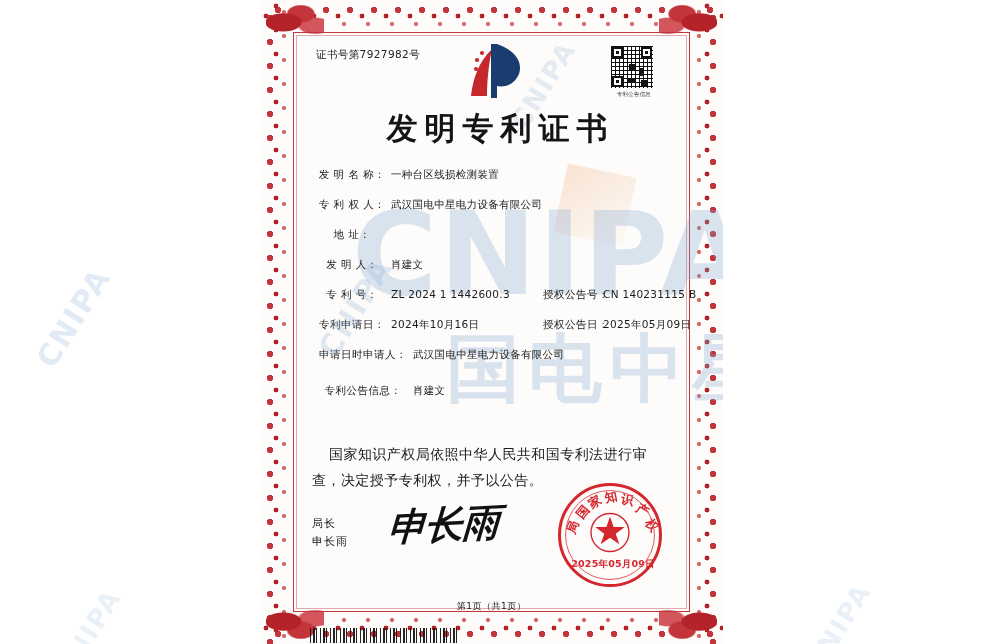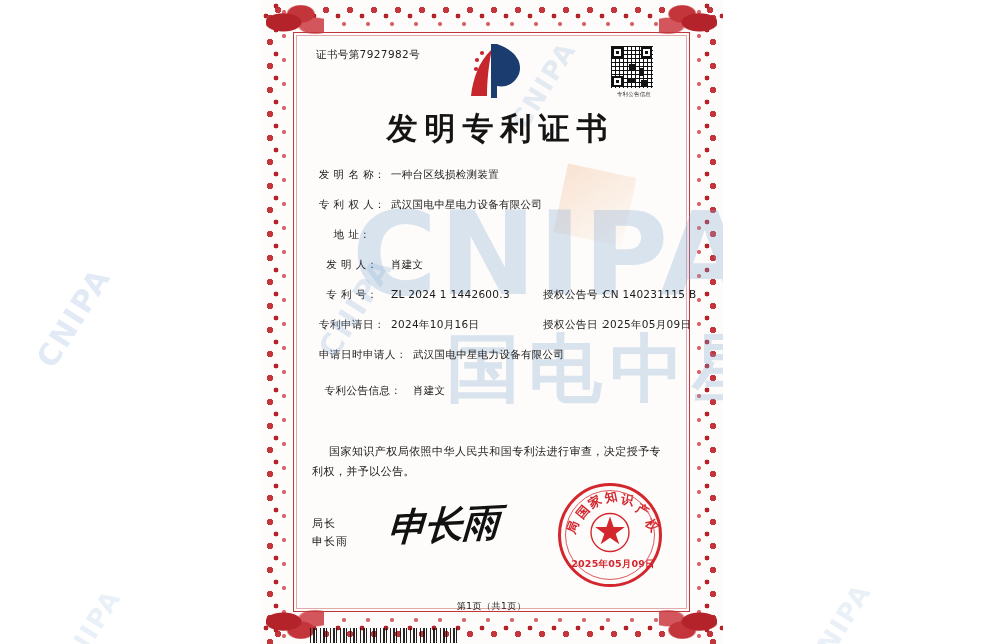--- a/index.html
+++ b/index.html
@@ -232,21 +232,21 @@
     letter-spacing: 0.5px;
   }
   .row .val2 {
     position: absolute; left: 288px; top: 0;
     letter-spacing: 0.3px;
   }
 
   
   #legal {
     position: absolute; left: 52px; top: 442px; width: 360px;
-    font-size: 11px; color: #1b1b1b; line-height: 1.85;
+    font-size: 14px; color: #1b1b1b; line-height: 1.85;
     letter-spacing: 0.45px;
   }
   #legal p { margin: 0; }
   #legal p.indent { text-indent: 17px; }
 
   
   #sig-label {
     position: absolute; left: 52px; top: 515px;
     font-size: 11px; color: #141414; line-height: 1.65;
     letter-spacing: 1px;

